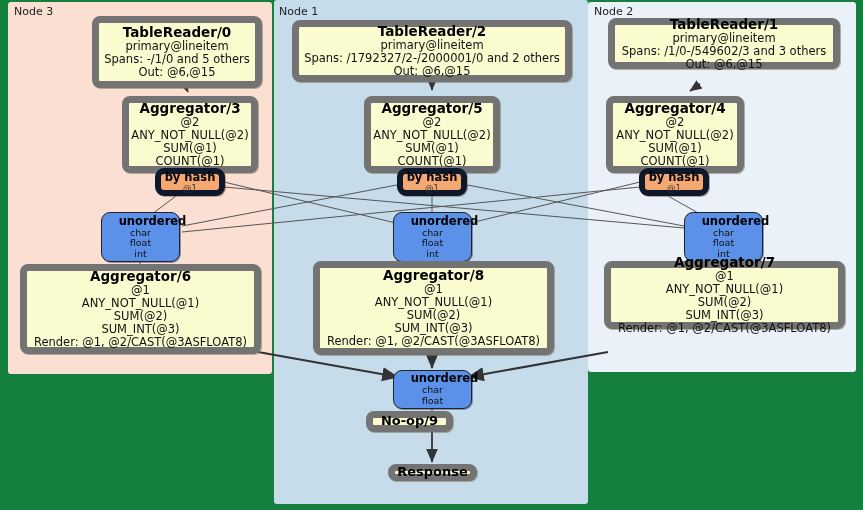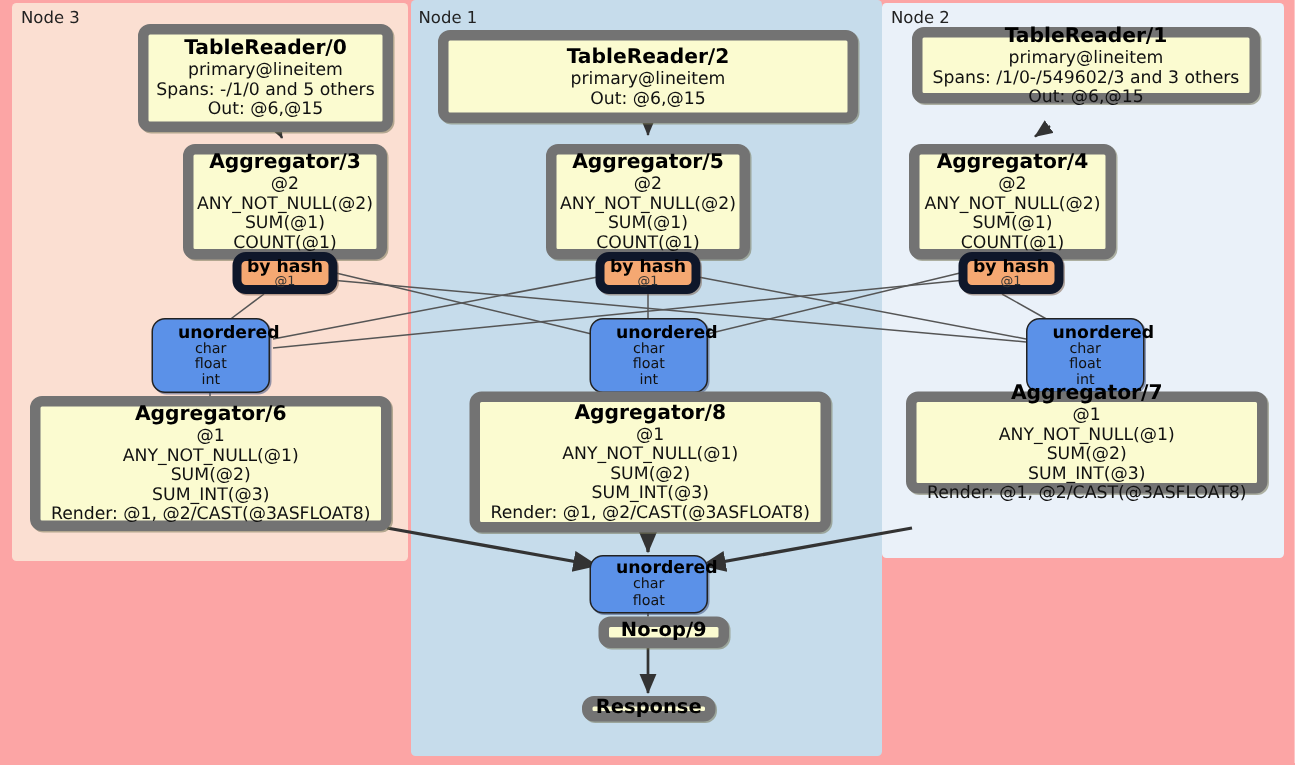--- a/index.html
+++ b/index.html
@@ -1,18 +1,18 @@
 <!DOCTYPE html>
 <html><head>
 <meta charset="utf-8">
 <style>
   html,body{margin:0;padding:0;background:#ffffff;}
   body{width:863px;height:510px;overflow:hidden;
        font-family:"DejaVu Sans","Liberation Sans",sans-serif;}
-  #stage{position:relative;width:863px;height:510px;background:#fca5a5;}
+  #stage{position:relative;width:863px;height:510px;background:#15803d;}
 
   .panel{position:absolute;border-radius:3px;}
   .panel-label{position:absolute;font-size:11px;color:#222;white-space:nowrap;}
 
   svg.wires{position:absolute;left:0;top:0;width:863px;height:510px;
             pointer-events:none;}
 
   .node{position:absolute;box-sizing:border-box;text-align:center;
         border:7px solid #737373;border-radius:8px;
         display:flex;flex-direction:column;justify-content:center;
@@ -116,20 +116,21 @@
     <div class="l">@1</div>
     <div class="l">ANY_NOT_NULL(@1)</div>
     <div class="l">SUM(@2)</div>
     <div class="l">SUM_INT(@3)</div>
     <div class="l">Render: @1, @2/CAST(@3ASFLOAT8)</div>
   </div>
 
   <div class="node proc" style="left:292px;top:20px;width:280px;height:62px;">
     <div class="t">TableReader/2</div>
     <div class="l">primary@lineitem</div>
+    <div class="l">Spans: /1792327/2-/2000001/0 and 2 others</div>
     <div class="l">Out: @6,@15</div>
   </div>
 
   <div class="node proc" style="left:364px;top:96px;width:136px;height:77px;">
     <div class="t">Aggregator/5</div>
     <div class="l">@2</div>
     <div class="l">ANY_NOT_NULL(@2)</div>
     <div class="l">SUM(@1)</div>
     <div class="l">COUNT(@1)</div>
   </div>
@@ -154,21 +155,21 @@
     <div class="l">SUM_INT(@3)</div>
     <div class="l">Render: @1, @2/CAST(@3ASFLOAT8)</div>
   </div>
 
   <div class="node unord" style="left:393px;top:370px;width:79px;height:39px;">
     <div class="t">unordered</div>
     <div class="l">char</div>
     <div class="l">float</div>
   </div>
 
-  <div class="node proc small" style="left:399px;top:411px;width:87px;height:21px;">
+  <div class="node proc small" style="left:366px;top:411px;width:87px;height:21px;">
     <div class="t">No-op/9</div>
   </div>
 
   <div class="node proc small" style="left:388px;top:464px;width:89px;height:17px;">
     <div class="t">Response</div>
   </div>
 
   <div class="node proc" style="left:608px;top:18px;width:232px;height:51px;">
     <div class="t">TableReader/1</div>
     <div class="l">primary@lineitem</div>

